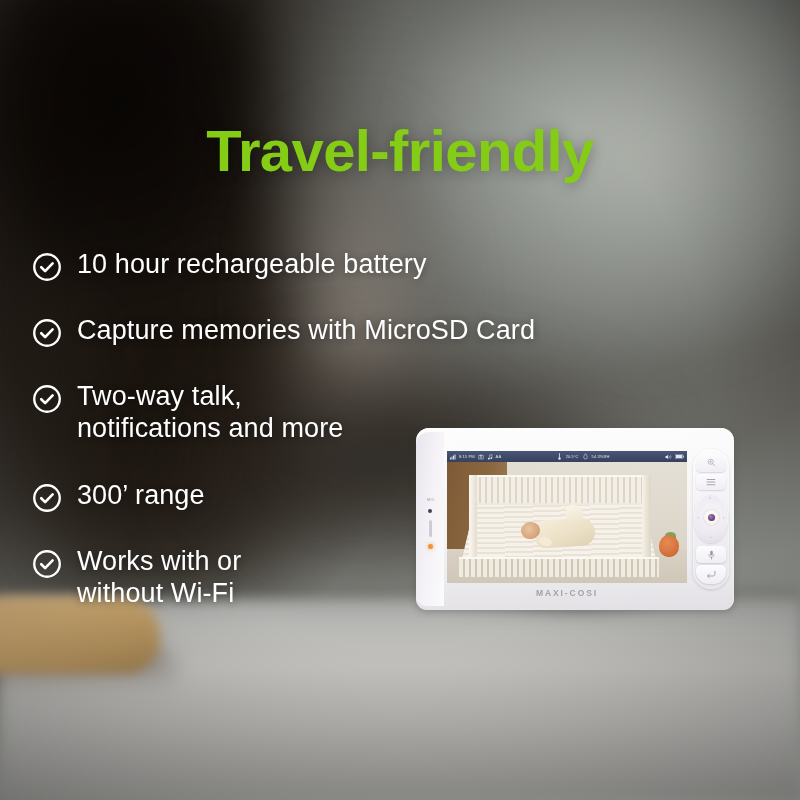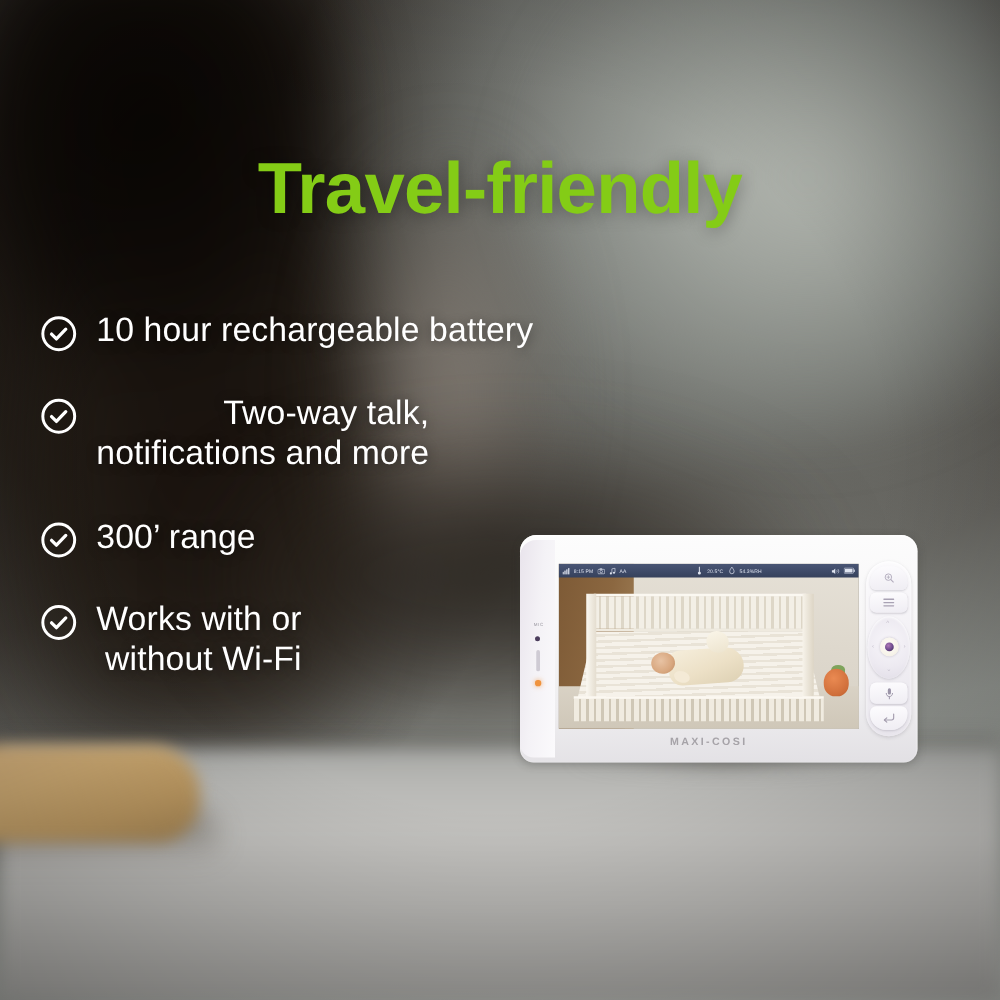--- a/index.html
+++ b/index.html
@@ -98,21 +98,20 @@
   .check-icon {
     flex:0 0 auto; width:30px; height:30px; margin-top:4px; margin-right:15px;
   }
   .check-icon svg { display:block; width:30px; height:30px; }
 
   .feature-text {
     color:#ffffff; font-size:27px; line-height:1.20;
     font-weight:400; letter-spacing:0.1px;
     text-shadow:0 1px 9px rgba(0,0,0,0.45);
     white-space:pre-line;
-    text-align:right;
   }
 
   
   #device {
     position:absolute; left:416px; top:428px;
     width:318px; height:182px;
   }
   .dev-shadow {
     position:absolute; left:12px; top:170px; width:300px; height:26px;
     background:radial-gradient(ellipse 50% 50% at 50% 40%, rgba(70,68,64,0.5) 0%, rgba(120,118,114,0.18) 55%, rgba(150,150,146,0) 85%);
@@ -313,20 +312,29 @@
   <div class="feature-row">
     <span class="check-icon">
       <svg viewBox="0 0 24 24" fill="none">
           <circle cx="12" cy="12" r="10.2" stroke="#ffffff" stroke-width="1.9"></circle>
           <path d="M7.4 12.2l3.1 3.1 6.0-6.2" stroke="#ffffff" stroke-width="2.1" stroke-linecap="round" stroke-linejoin="round"></path>
         </svg>
     </span>
     <span class="feature-text">10 hour rechargeable battery</span>
   </div>
 
+  <div class="feature-row">
+    <span class="check-icon">
+      <svg viewBox="0 0 24 24" fill="none">
+          <circle cx="12" cy="12" r="10.2" stroke="#ffffff" stroke-width="1.9"></circle>
+          <path d="M7.4 12.2l3.1 3.1 6.0-6.2" stroke="#ffffff" stroke-width="2.1" stroke-linecap="round" stroke-linejoin="round"></path>
+        </svg>
+    </span>
+    <span class="feature-text">Capture memories with MicroSD Card</span>
+  </div>
 
   <div class="feature-row tight">
     <span class="check-icon">
       <svg viewBox="0 0 24 24" fill="none">
           <circle cx="12" cy="12" r="10.2" stroke="#ffffff" stroke-width="1.9"></circle>
           <path d="M7.4 12.2l3.1 3.1 6.0-6.2" stroke="#ffffff" stroke-width="2.1" stroke-linecap="round" stroke-linejoin="round"></path>
         </svg>
     </span>
     <span class="feature-text">Two-way talk,
 notifications and more</span>

